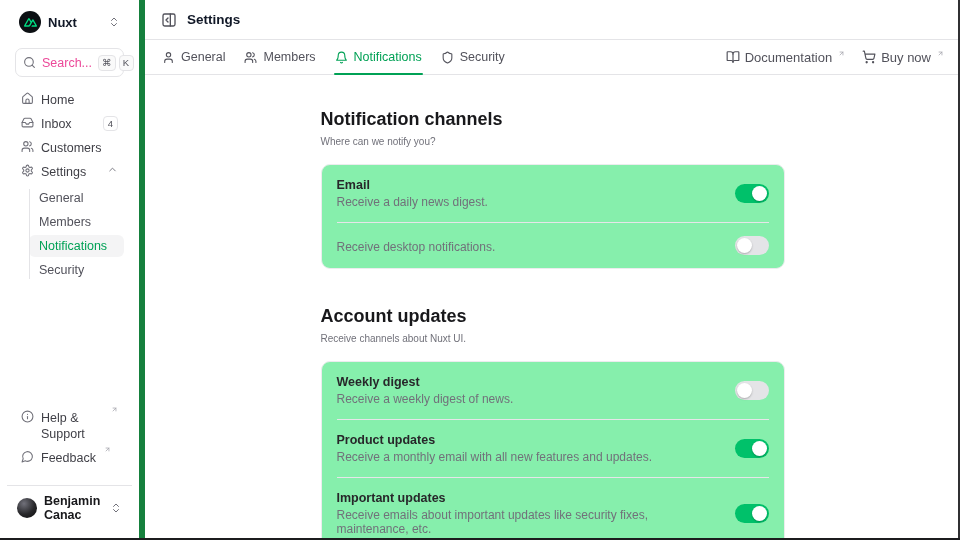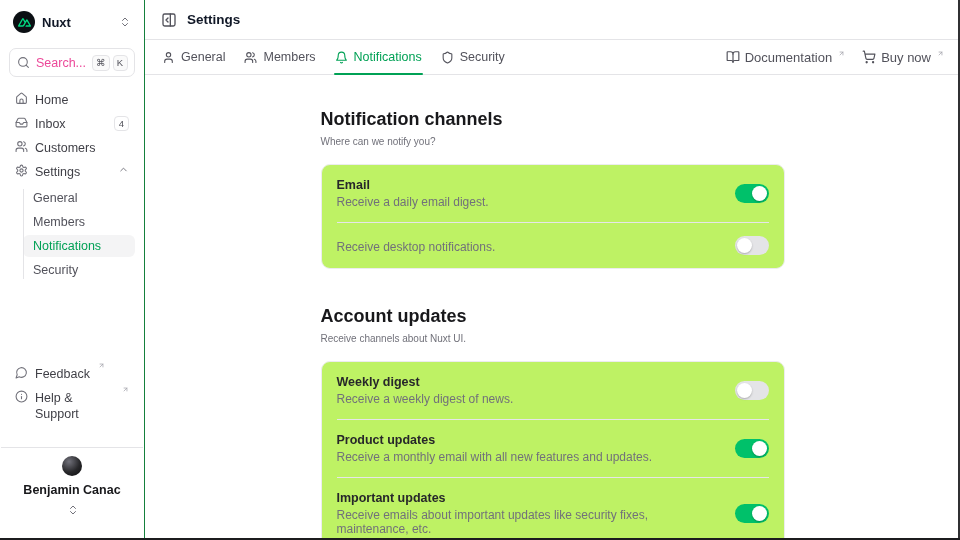--- a/index.html
+++ b/index.html
@@ -8,22 +8,22 @@
     width:960px; height:540px; overflow:hidden; position:relative;
     background:#fff; color:#18181b;
     font-family:"Liberation Sans", sans-serif; font-size:12px;
   }
   svg { display:block; }
 
   .app { display:flex; height:538px; }
 
   
   .sidebar {
-    width:145px; min-width:145px; border-right:1px solid #15803d;
-    display:flex; flex-direction:column; padding:10px 9px 0;
+    width:145px; min-width:145px; border-right:6px solid #15803d;
+    display:flex; flex-direction:column; padding:10px 15px 0;
   }
   .workspace { display:flex; align-items:center; gap:7px; padding:1px 4px; cursor:pointer; }
   .logo-circle { width:22px; height:22px; border-radius:50%; background:#0b0f13; display:flex; align-items:center; justify-content:center; flex-shrink:0; }
   .ws-name { font-weight:700; font-size:13px; color:#111827; }
   .chev-updown { margin-left:auto; color:#71717a; }
   .workspace .chev-updown { margin-left:auto; }
 
   .searchbox {
     margin-top:14px; display:flex; align-items:center; gap:6px;
     border:1px solid #e4e4e7; border-radius:7px; height:29px; padding:0 7px;
@@ -52,22 +52,22 @@
   .subnav { margin-left:14px; display:flex; flex-direction:column; gap:2px; position:relative; margin-top:2px; }
   .subnav::before { content:""; position:absolute; left:0; top:2px; bottom:2px; width:1px; background:#e4e4e7; }
   .subnav .nav-item { padding:3px 6px 3px 10px; font-weight:400; color:#52525b; }
   .subnav .nav-item.active { background:#f4f4f5; color:var(--primary-text,#00A155); font-weight:500; }
 
   .sidebar-spacer { flex:1; }
   .sidebar-footer { display:flex; flex-direction:column; gap:2px; padding-bottom:8px; }
   .ext-ico { color:#a1a1aa; margin-left:1px; transform:translateY(-4px); }
 
   .sidebar-user {
-    border-top:1px solid #e4e4e7; margin:14px -8px; padding:8px 10px; display:flex;
-    align-items:center; gap:7px; cursor:pointer;flex-direction:column;
+    border-top:1px solid #e4e4e7; margin:8px -8px; padding:8px 10px; display:flex;
+    align-items:center; gap:7px; cursor:pointer;
   }
   .avatar { width:20px; height:20px; border-radius:50%; flex-shrink:0;
     background:radial-gradient(circle at 35% 28%, #71717a 0%, #27272a 55%, #0a0a0b 100%); }
   .user-name { font-weight:600; font-size:12.5px; color:#18181b; }
   .sidebar-user .chev-updown { margin-left:2px; }
 
   
   .main { flex:1; display:flex; flex-direction:column; min-width:0; }
   .main-header { height:40px; min-height:40px; display:flex; align-items:center; gap:10px; padding:0 16px; border-bottom:1px solid #e4e4e7; }
   .panel-btn { color:#52525b; cursor:pointer; display:flex; }
@@ -79,21 +79,21 @@
   .tab.active { color:var(--primary-text,#00A155); }
   .tab.active::after { content:""; position:absolute; left:0; right:0; bottom:-1px; height:2px; background:var(--primary-text,#00A155); border-radius:1px; }
   .header-actions { margin-left:auto; display:flex; align-items:center; gap:17px; }
   .h-action { display:flex; align-items:center; gap:5px; color:#52525b; font-size:13px; font-weight:500; cursor:pointer; }
 
   .content { flex:1; overflow:auto; padding:34px 0 20px; }
   .col { width:464px; margin:0 auto; }
   .section + .section { margin-top:37px; }
   .sec-title { font-size:18px; font-weight:700; color:#18181b; margin:0; }
   .sec-desc { margin-top:6px; color:#71717a; font-size:10px; }
-  .card { margin-top:17px; background:#bef264; border:1px solid #ececee; border-radius:9px; }
+  .card { margin-top:17px; background:#86efac; border:1px solid #ececee; border-radius:9px; }
   .row { display:flex; align-items:center; gap:16px; padding:13px 15px; }
   .row-divider { height:1px; background:#e6e6e9; margin:0 15px; }
   .row-label { font-size:12.5px; font-weight:600; color:#27272a; }
   .row-desc { margin-top:3px; font-size:12px; color:#71717a; }
   .toggle { margin-left:auto; width:34px; height:19px; border-radius:10px; background:#e4e4e7; position:relative; flex-shrink:0; cursor:pointer; transition:background .15s; }
   .toggle .knob { position:absolute; top:2px; left:2px; width:15px; height:15px; border-radius:50%; background:#fff; box-shadow:0 1px 2px rgba(0,0,0,.25); }
   .toggle.on { background:var(--primary,#00C16A); }
   .toggle.on .knob { left:17px; }
 
   .edge-right { position:absolute; top:0; right:0; width:2px; height:540px; background:#303033; }
@@ -196,40 +196,40 @@
         </div>
       </div>
     </nav>
 
     <div class="sidebar-spacer"></div>
 
     <div class="sidebar-footer">
       <div class="nav-item">
         <span class="ni-icon">
           <svg width="13" height="13" viewBox="0 0 24 24" fill="none" stroke="currentColor" stroke-width="2" stroke-linecap="round" stroke-linejoin="round">
-              <path d="M7.9 20A9 9 0 1 0 4 16.1L2 22Z"></path>
-            </svg>
-        </span>
-        <span>Feedback</span>
+              <circle cx="12" cy="12" r="10"></circle>
+              <path d="M12 16v-4"></path>
+              <path d="M12 8h.01"></path>
+            </svg>
+        </span>
+        <span>Help &amp; Support</span>
         <span class="ext-ico">
           <svg width="7" height="7" viewBox="0 0 24 24" fill="none" stroke="currentColor" stroke-width="2.5" stroke-linecap="round" stroke-linejoin="round">
               <path d="M7 7h10v10"></path>
               <path d="M7 17 17 7"></path>
             </svg>
         </span>
       </div>
       <div class="nav-item">
         <span class="ni-icon">
           <svg width="13" height="13" viewBox="0 0 24 24" fill="none" stroke="currentColor" stroke-width="2" stroke-linecap="round" stroke-linejoin="round">
-              <circle cx="12" cy="12" r="10"></circle>
-              <path d="M12 16v-4"></path>
-              <path d="M12 8h.01"></path>
-            </svg>
-        </span>
-        <span>Help &amp; Support</span>
+              <path d="M7.9 20A9 9 0 1 0 4 16.1L2 22Z"></path>
+            </svg>
+        </span>
+        <span>Feedback</span>
         <span class="ext-ico">
           <svg width="7" height="7" viewBox="0 0 24 24" fill="none" stroke="currentColor" stroke-width="2.5" stroke-linecap="round" stroke-linejoin="round">
               <path d="M7 7h10v10"></path>
               <path d="M7 17 17 7"></path>
             </svg>
         </span>
       </div>
     </div>
 
     <div class="sidebar-user">
@@ -336,21 +336,21 @@
     <div class="content">
       <div class="col">
 
         <section class="section">
           <h2 class="sec-title">Notification channels</h2>
           <div class="sec-desc">Where can we notify you?</div>
           <div class="card">
             <div class="row">
               <div>
                 <div class="row-label">Email</div>
-                <div class="row-desc">Receive a daily email digest.</div>
+                <div class="row-desc">Receive a daily news digest.</div>
               </div>
               <div class="toggle on">
                   <span class="knob"></span>
                 </div>
             </div>
             <div class="row-divider"></div>
             <div class="row">
               <div>
                 <div class="row-desc">Receive desktop notifications.</div>
               </div>

